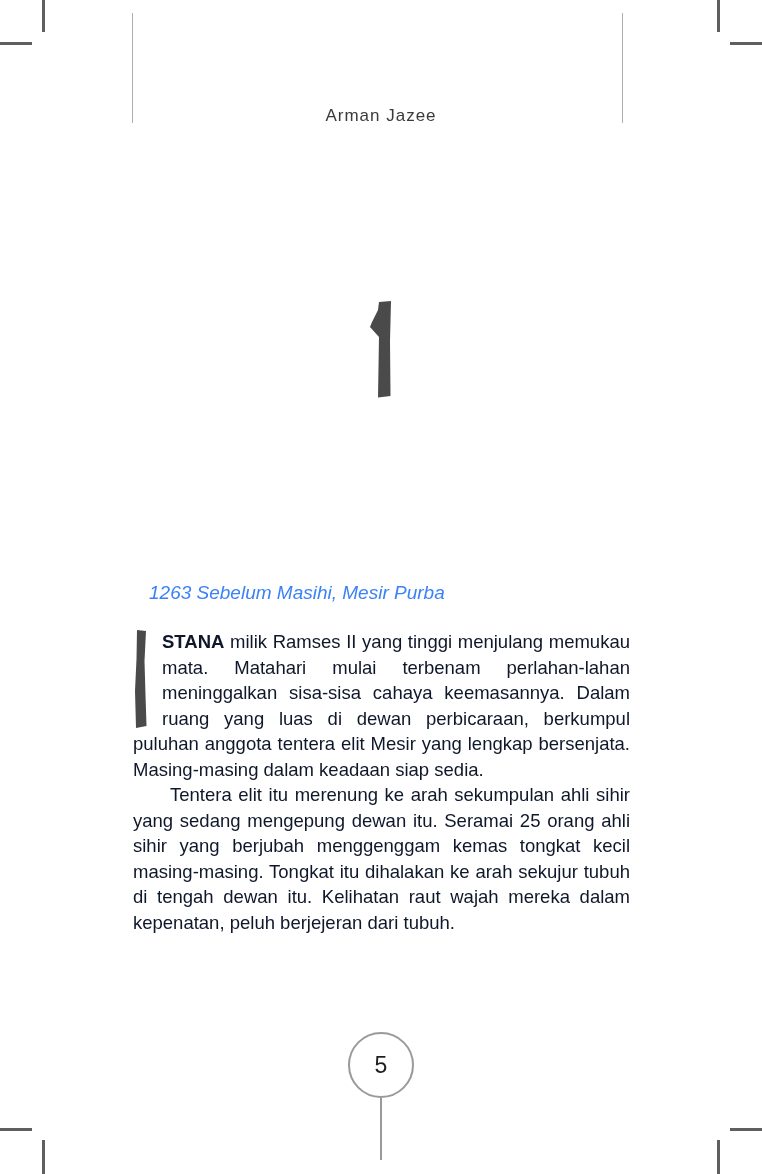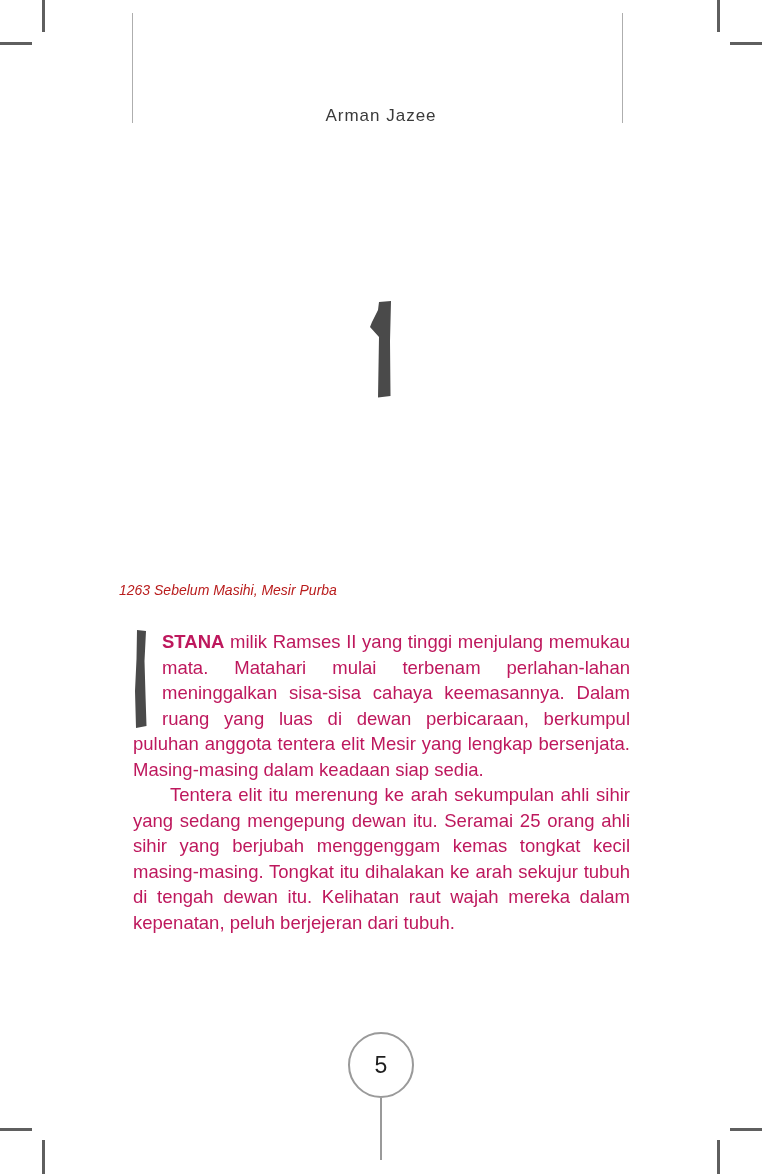--- a/index.html
+++ b/index.html
@@ -16,27 +16,27 @@
   .thinline { position:absolute; top:13px; width:1px; height:110px; background:#aeaeae; }
   
   .author {
     position:absolute; top:106px; left:0; right:0; text-align:center;
     font-size:17px; letter-spacing:1px; color:#3a3a3a;
   }
   
   .chapter-glyph { position:absolute; top:301px; left:369px; width:23px; height:97px; }
   
   .dateline {
-    position:absolute; top:582px; left:119px; width:500px;
-    font-style:italic; font-size:14px; color:#b91c1c;
+    position:absolute; top:582px; left:149px; width:500px;
+    font-style:italic; font-size:19px; color:#3b82f6;
   }
   
   .body-text {
     position:absolute; top:629px; left:133px; width:497px;
-    font-size:18.5px; line-height:25.5px; text-align:justify; color:#be185d;
+    font-size:18.5px; line-height:25.5px; text-align:justify; color:#0f172a;
   }
   .body-text p { margin:0; }
   .body-text p.indent { text-indent:37px; }
   .lead-bold { font-weight:bold; }
   .dropcap-float { float:left; width:29px; height:102px; }
   .dropcap-float svg { display:block; }
   .sr { position:absolute; width:1px; height:1px; overflow:hidden; clip:rect(0 0 0 0); white-space:nowrap; }
   
   .page-circle {
     position:absolute; top:1032px; left:348px; width:62px; height:62px;

